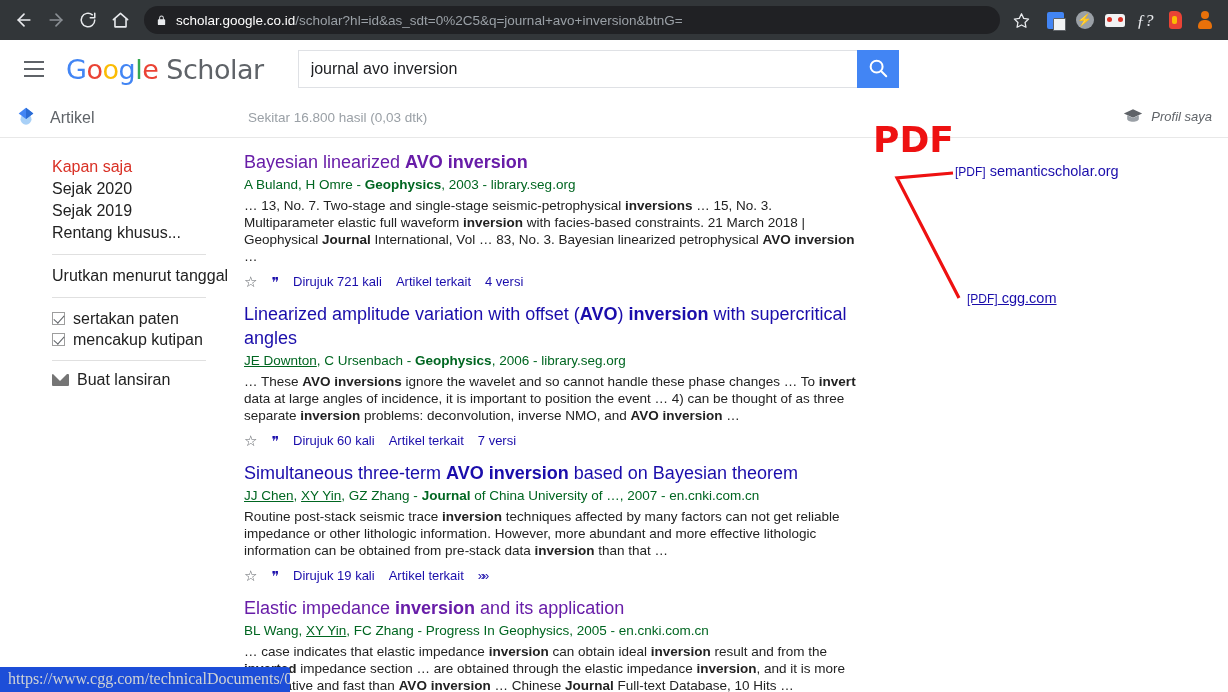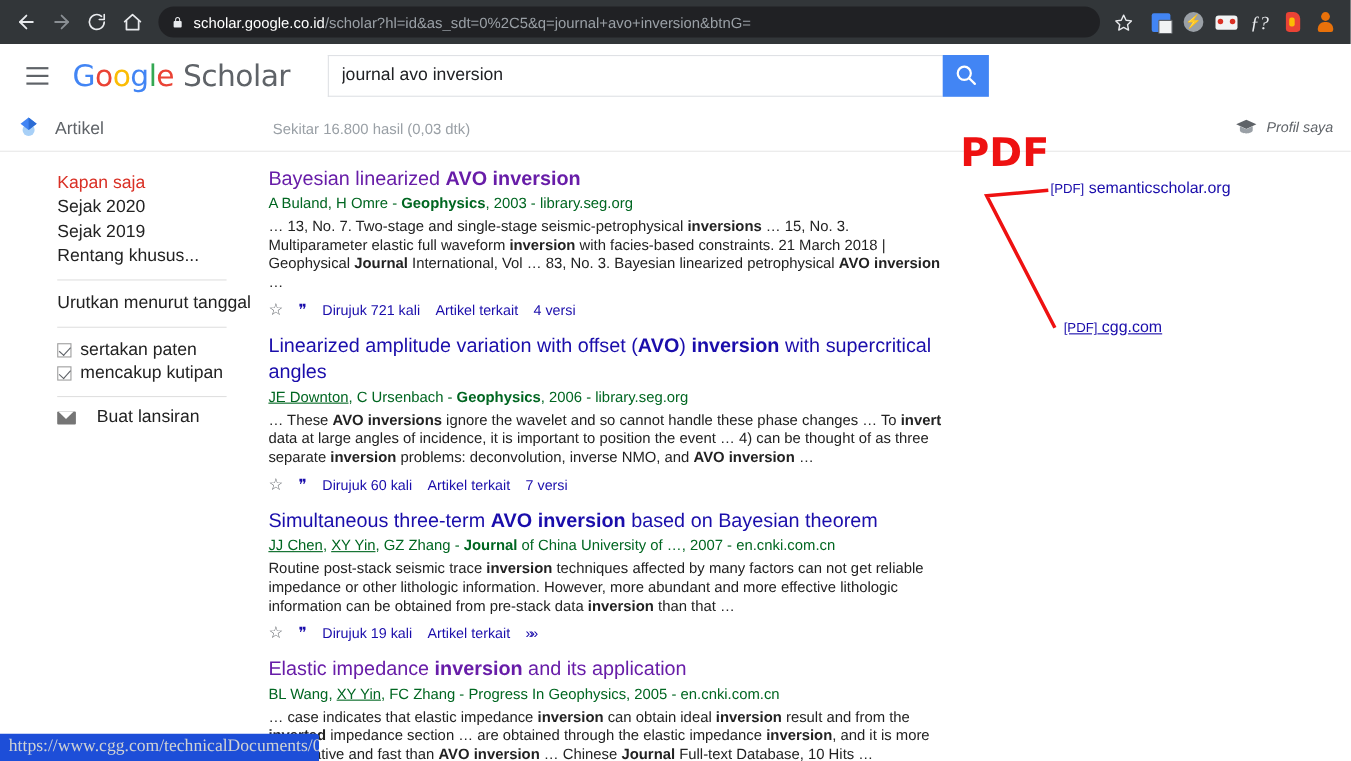--- a/index.html
+++ b/index.html
@@ -184,21 +184,21 @@
     border: 1px solid #9e9e9e; background: #fff;
     position: relative;
   }
   .cbox::after {
     content: ""; position: absolute;
     left: 3px; top: 0px; width: 5px; height: 9px;
     border: solid #5f6368; border-width: 0 1.6px 1.6px 0;
     transform: rotate(42deg);
   }
   #alert-row {
-    display: flex; align-items: center; gap: 19px;
+    display: flex; align-items: center; gap: 8px;
     color: #222; cursor: pointer;
   }
   .env {
     width: 17px; height: 12px; flex: 0 0 17px;
     background: #757575; position: relative; border-radius: 1px;
   }
   .env::after {
     content: ""; position: absolute; left: 1px; top: 0;
     border-left: 7.5px solid transparent;
     border-right: 7.5px solid transparent;

